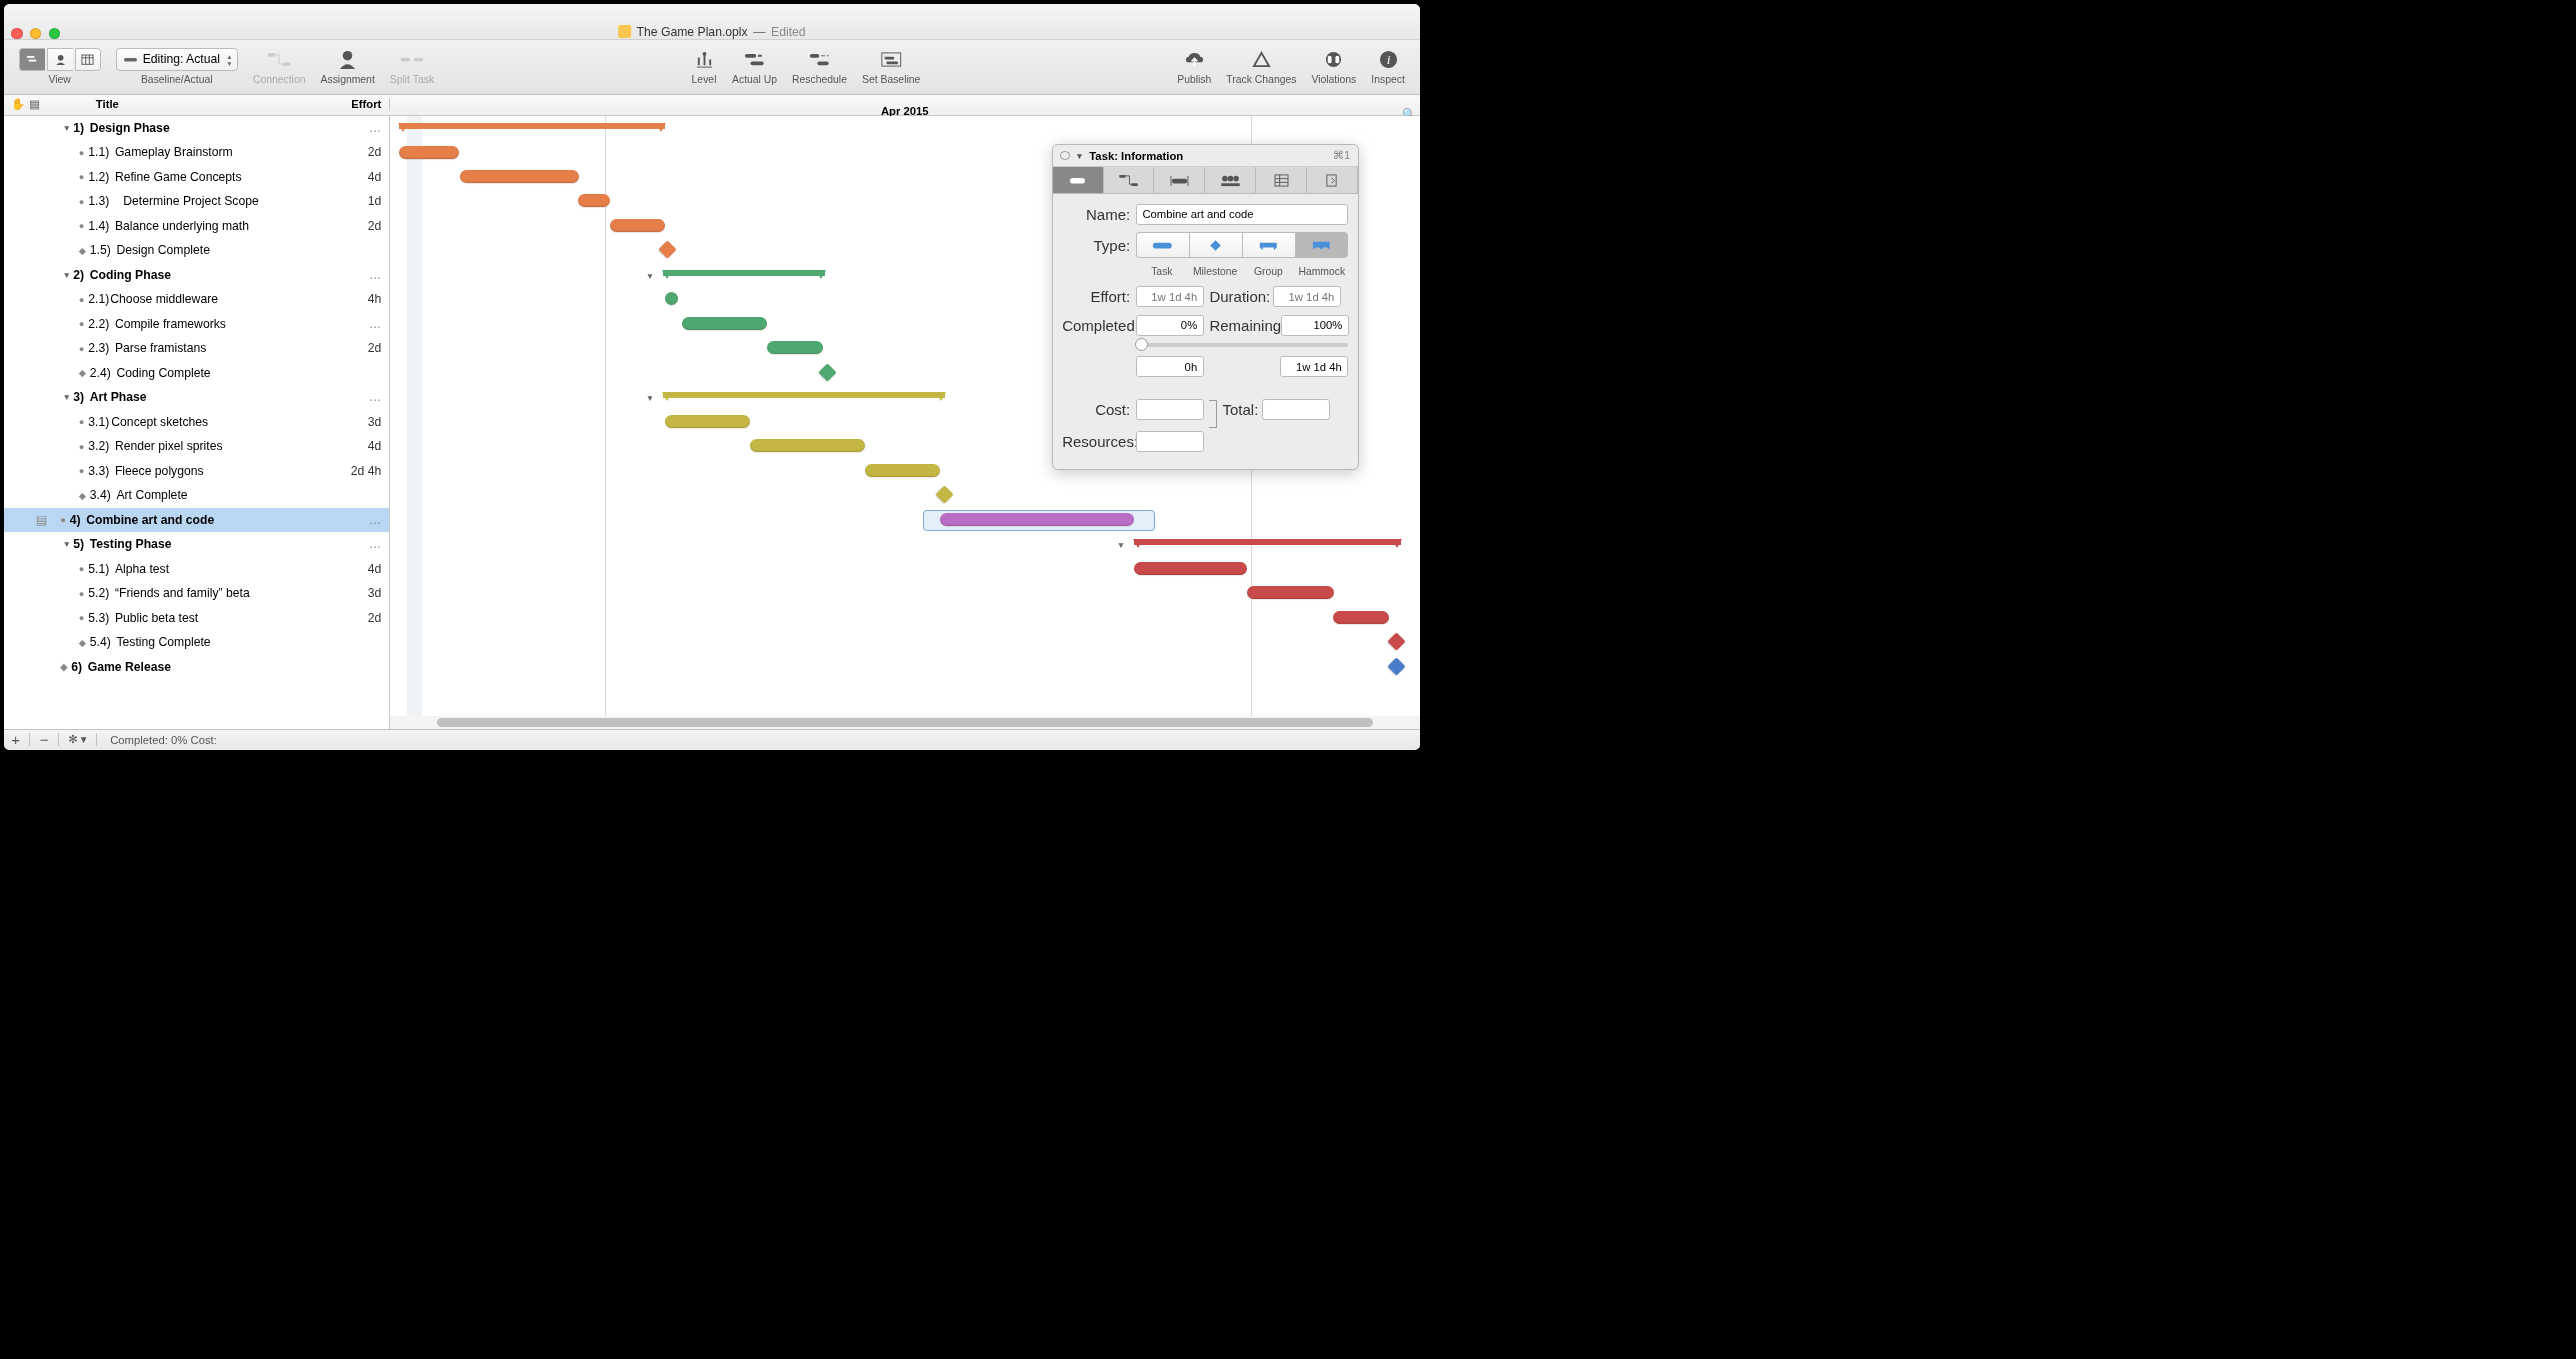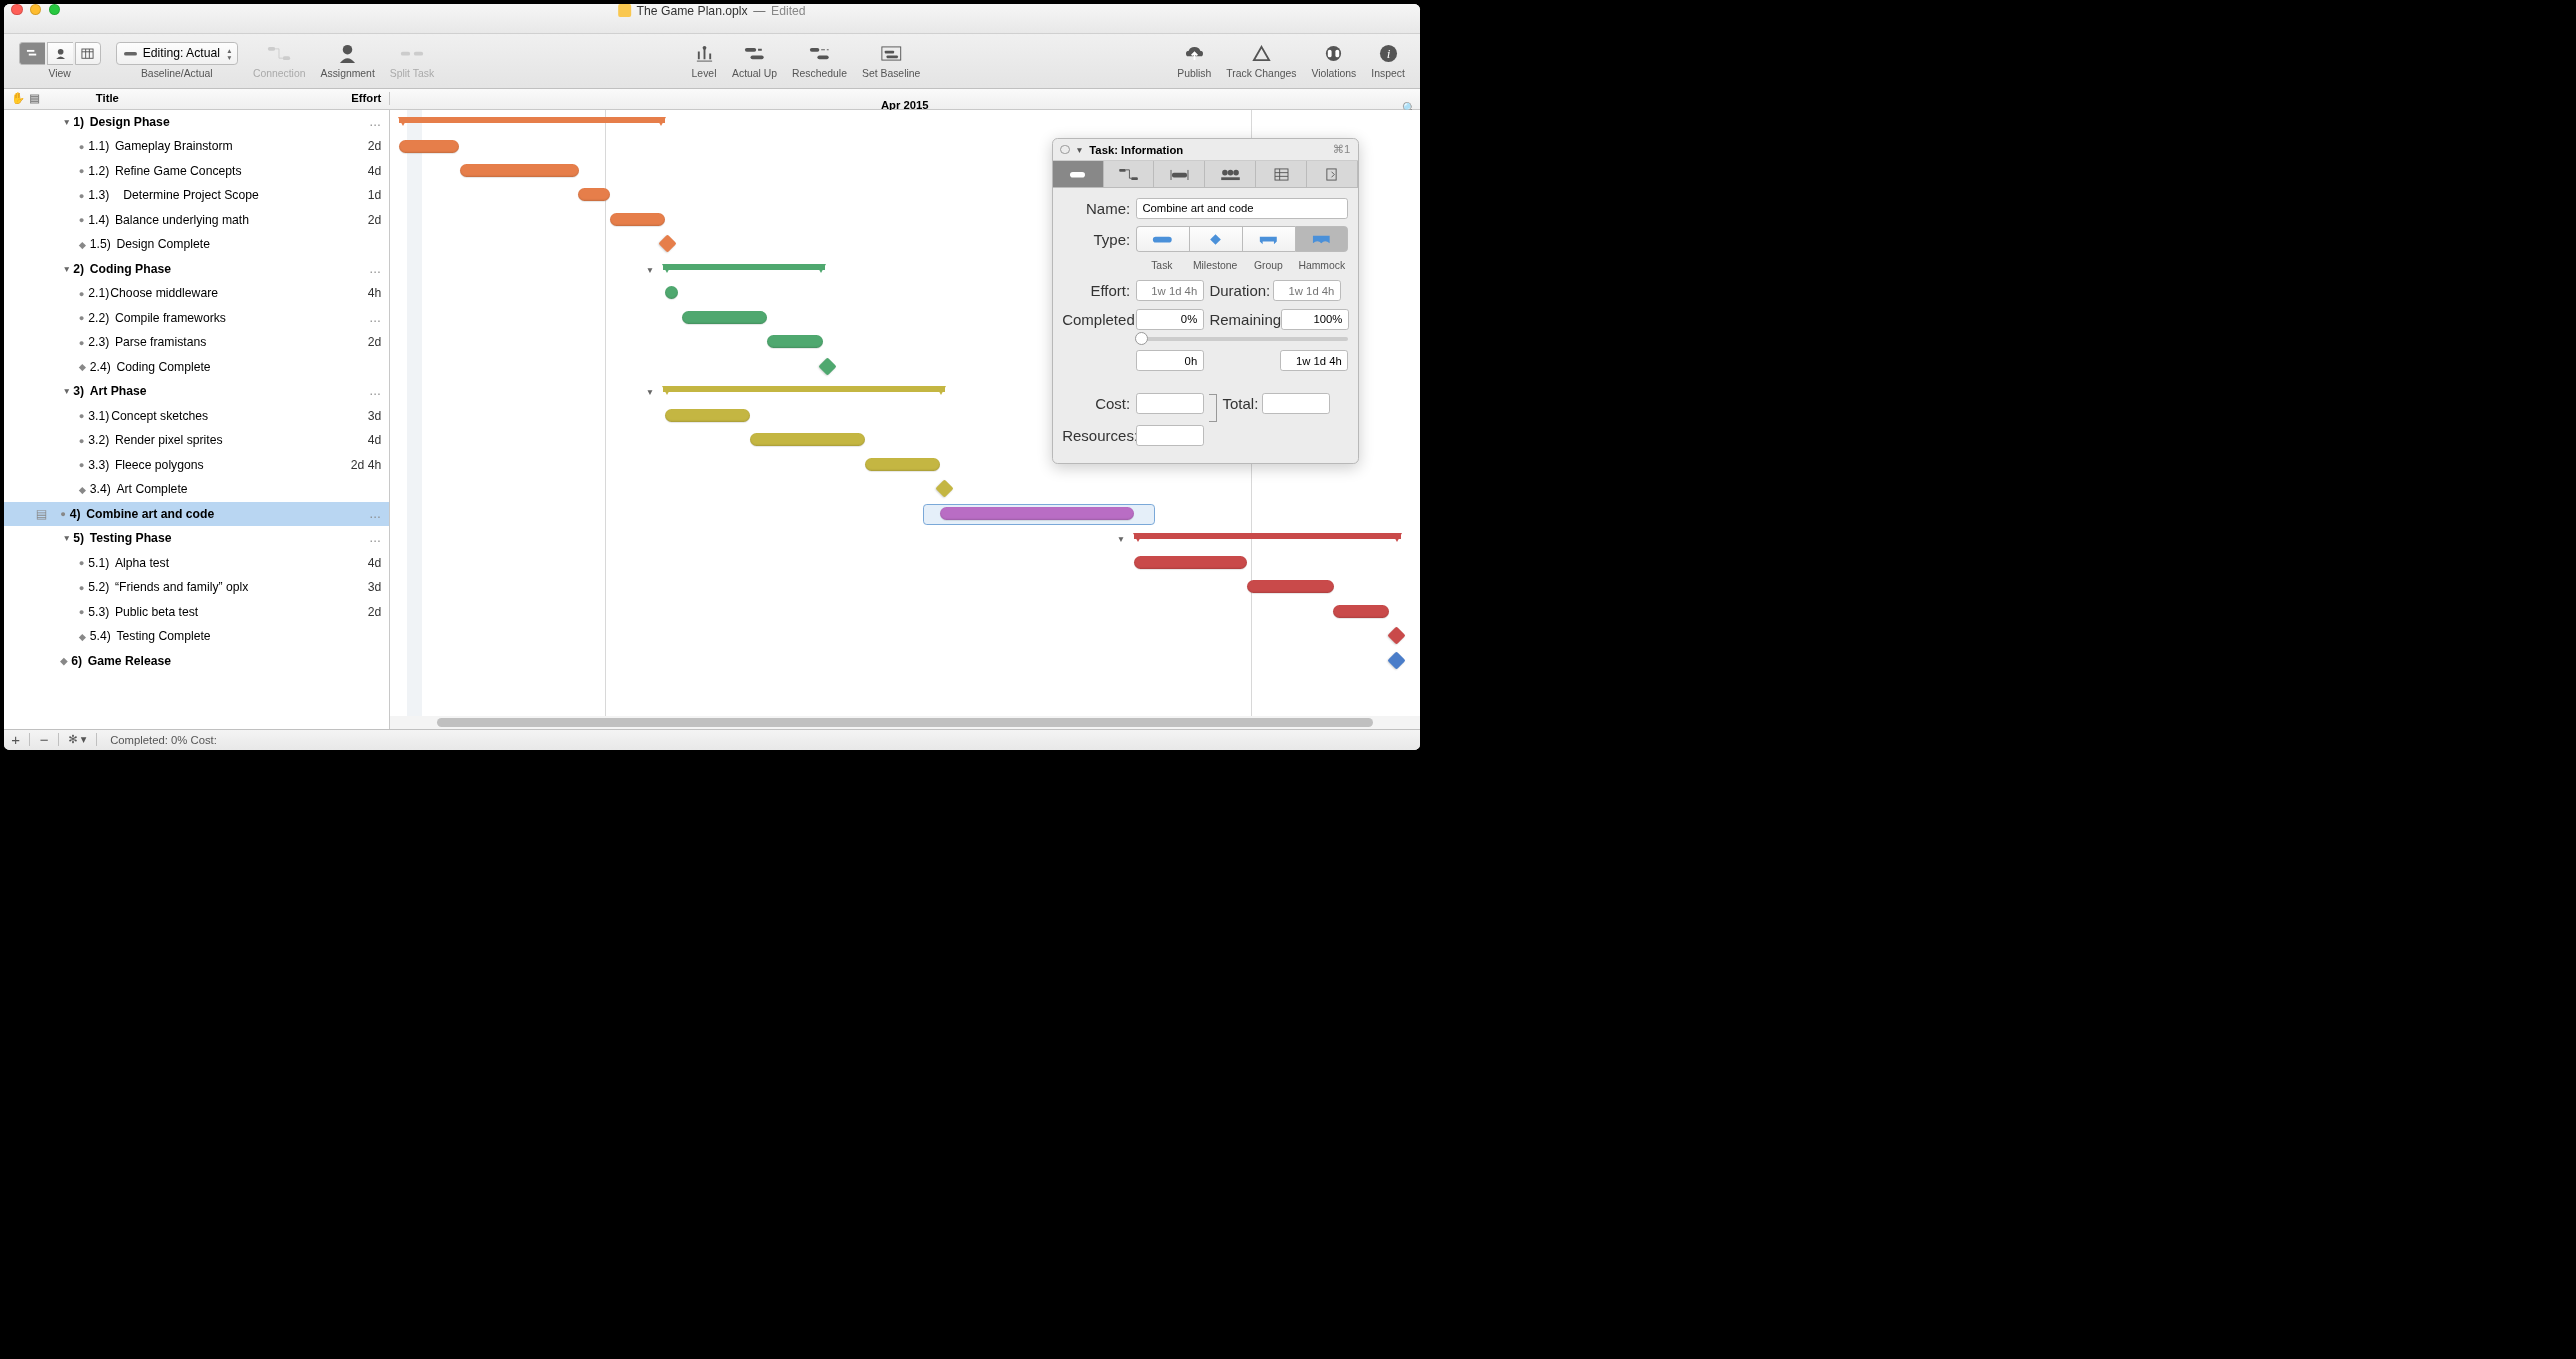--- a/index.html
+++ b/index.html
@@ -15,24 +15,24 @@
 .window {
   background: #ececec;
   border-radius: 5.6px;
   width: 1416px;
   height: 746px;
   overflow: hidden;
   position: relative;
   box-shadow: 0 0 0 0.9px rgba(0,0,0,0.2);
 }
 .titlebar {
-  height: 30px;
+  height: 36px;
   background: linear-gradient(#f6f6f6, #e8e8e8);
   display: flex;
-  align-items: flex-start;
+  align-items: flex-end;
   padding: 0 7.5px;
   border-bottom: 0.9px solid #d0d0d0;
   position: relative;
 }
 .traffic-lights { display: flex; gap: 7.5px; }
 .traffic-light { width: 11.3px; height: 11.3px; border-radius: 50%; border: 0.9px solid rgba(0,0,0,0.15); }
 .tl-red { background: #ff5f57; }
 .tl-yellow { background: #febc2e; }
 .tl-green { background: #28c840; }
 .title-text {
@@ -675,21 +675,21 @@
             <span style="margin-right:5.6px">5.1)</span>
             <span>Alpha test</span>
           </div>
           <div class="row-effort">4d</div>
         </div>
         <div class="outline-row">
           <div class="row-icons"></div>
           <div class="row-title indent-1">
             <span class="row-bullet">●</span>
             <span style="margin-right:5.6px">5.2)</span>
-            <span>“Friends and family” oplx</span>
+            <span>“Friends and family” beta</span>
           </div>
           <div class="row-effort">3d</div>
         </div>
         <div class="outline-row">
           <div class="row-icons"></div>
           <div class="row-title indent-1">
             <span class="row-bullet">●</span>
             <span style="margin-right:5.6px">5.3)</span>
             <span>Public beta test</span>
           </div>

